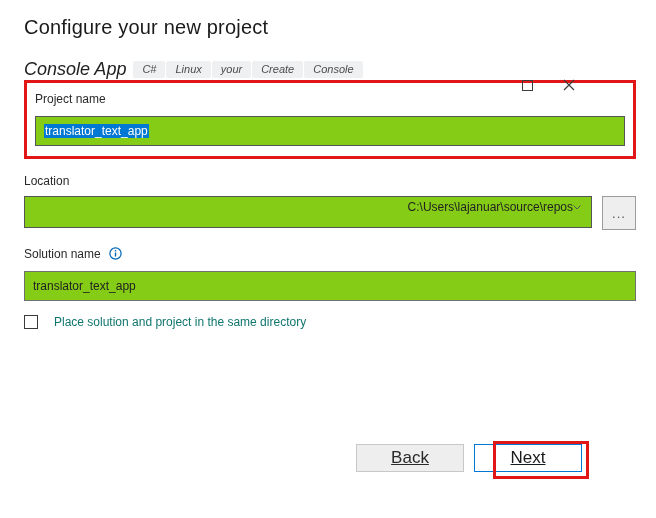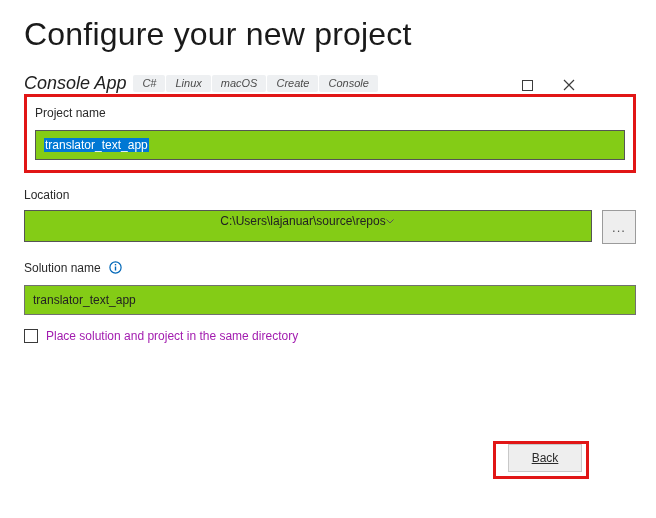--- a/index.html
+++ b/index.html
@@ -13,21 +13,21 @@
     overflow: hidden;
   }
   .page {
     padding: 12px 20px 12px 24px;
     position: relative;
     box-sizing: border-box;
     width: 656px;
     height: 518px;
   }
   .page-title {
-    font-size: 32px;
+    font-size: 20px;
     font-weight: 400;
     margin: 4px 0 20px 0;
     letter-spacing: 0.2px;
   }
   .subtitle-row {
     display: flex;
     align-items: center;
     gap: 1px;
     font-style: italic;
   }
@@ -91,21 +91,21 @@
     color: #222;
     outline: none;
   }
   .text-input {
     padding: 6px 8px;
     height: 30px;
   }
   .combo-box {
     display: flex;
     align-items: center;
-    justify-content: center;
+    justify-content: flex-end;
     padding: 0 10px 10px 8px;
     height: 32px;
   }
   .combo-value {
     font-size: 12px;
   }
   .combo-caret svg { display:block; }
 
   .location-row {
     display: flex;
@@ -129,47 +129,47 @@
   .selected-text {
     display:inline-block;
     background: #0078d4;
     color: #fff;
     padding: 0 1px;
   }
 
   .checkbox-row {
     display: flex;
     align-items: center;
-    gap: 8px;
+    gap: 16px;
     margin-top: 7px;
     font-size: 12px;
-    color: #a21caf;
+    color: #0f766e;
   }
   .checkbox-box {
     width: 14px;
     height: 14px;
     border: 1px solid #3a3a3a;
     background: #fff;
     box-sizing: border-box;
   }
 
   .button-row {
     position: absolute;
     right: 74px;
     bottom: 46px;
     display: flex;
     gap: 10px;
   }
   .btn {
-    width: 74px;
+    width: 108px;
     height: 28px;
     display: flex;
     align-items: center;
     justify-content: center;
-    font-size: 12px;
+    font-size: 17px;
     box-sizing: border-box;
     text-decoration: underline;
   }
   .btn.back {
     background: #eeeeee;
     border: 1px solid #c8c8c8;
     color: #2a2a2a;
   }
   .btn.next {
     background: #ffffff;
@@ -209,21 +209,21 @@
         </svg>
     </span>
   </div>
 
   <h1 class="page-title">Configure your new project</h1>
 
   <div class="subtitle-row">
     <span class="subtitle">Console App</span>
     <span class="tag">C#</span>
     <span class="tag">Linux</span>
-    <span class="tag">macOS</span>
+    <span class="tag">your</span>
     <span class="tag">Create</span>
     <span class="tag">Console</span>
   </div>
 
   <div class="highlight-red">
     <div class="form-section" style="margin-bottom:6px;">
       <span class="field-label">Project name</span>
     </div>
     <div class="text-input" style="display:flex;align-items:center;">
       <span class="selected-text">translator_text_app</span>
@@ -262,16 +262,19 @@
 
   <div class="checkbox-row">
     <span class="checkbox-box"></span>
     <span>Place solution and project in the same directory</span>
   </div>
 
   <div class="button-row">
     <div class="btn back">
       <span>Back</span>
     </div>
+    <div class="btn next">
+      <span>Next</span>
+    </div>
   </div>
   <div class="next-highlight"></div>
 
 </div>
 
 </body></html>

